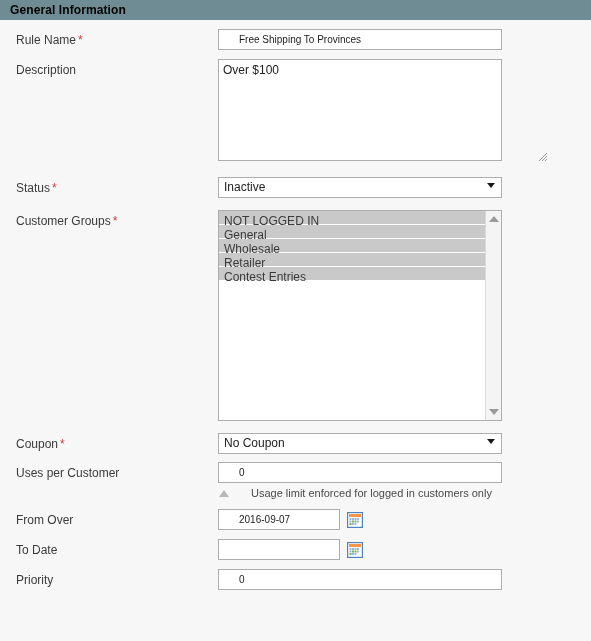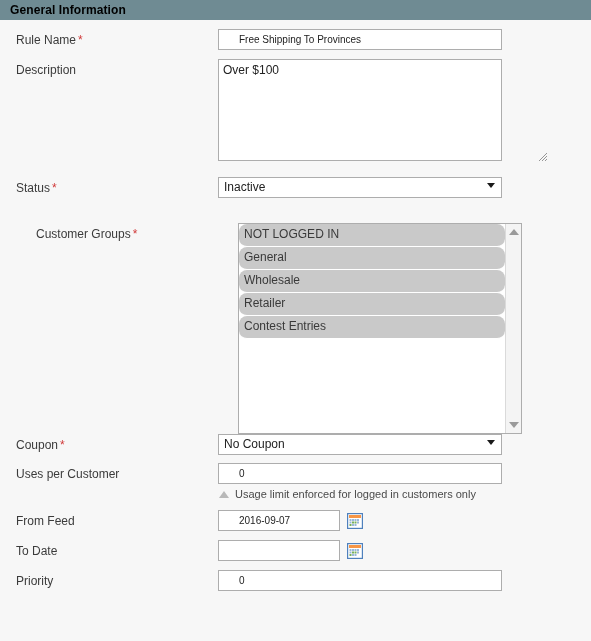--- a/index.html
+++ b/index.html
@@ -145,29 +145,28 @@
     overflow: hidden;
   }
   .ms-list {
     position: absolute;
     left: 0;
     top: 0;
     right: 16px;
     bottom: 0;
   }
   .ms-option {
-    height: 23px;
+    height: 14px;
     line-height: 21px;
     font-size: 12px;
     color: #3a3a3a;
     padding-left: 5px;
     box-sizing: border-box;
     border-bottom: 1px solid #ffffff;
     white-space: nowrap;
-    border-radius: 8px;
   }
   .ms-option.selected {
     background: #c9c9c9;
   }
   .ms-scrollbar {
     position: absolute;
     right: 0;
     top: 0;
     bottom: 0;
     width: 16px;
@@ -193,20 +192,21 @@
   }
 
   
   .note {
     display: flex;
     align-items: center;
     font-size: 11px;
     color: #4a4a4a;
     padding-top: 4px;
     padding-left: 1px;
+    gap: 16px;
   }
   .note-icon {
     width: 0;
     height: 0;
     border-left: 5px solid transparent;
     border-right: 5px solid transparent;
     border-bottom: 7px solid #b8b8b8;
     margin-right: 6px;
   }
 
@@ -219,22 +219,22 @@
     width: 16px;
     height: 16px;
     margin-left: 7px;
     display: block;
   }
 
   
   .gap-rule   { margin-top: 0px; }
   .gap-desc   { margin-top: 9px; }
   .gap-status { margin-top: 13px; }
-  .gap-groups { margin-top: 25px; padding-left: 20px; }
-  .gap-coupon { margin-top: 0; }
+  .gap-groups { margin-top: 12px; }
+  .gap-coupon { margin-top: 12px; }
   .gap-uses   { margin-top: 8px; }
   .gap-from   { margin-top: 10px; }
   .gap-to     { margin-top: 9px; }
   .gap-prio   { margin-top: 9px; }
   .gap-rss    { margin-top: 9px; }
 </style>
 </head>
 <body>
 
 <div class="section-header">General Information</div>
@@ -317,21 +317,21 @@
       <input class="text-input" type="text" value="0" style="">
       <div class="note">
         <span class="note-icon"></span>
         <span>Usage limit enforced for logged in customers only</span>
       </div>
     </div>
   </div>
 
   <div class="row gap-from">
     <div class="label-cell">
-      <span>From Feed</span>
+      <span>From Over</span>
     </div>
     <div class="field-cell date-row">
       <input class="text-input short" type="text" value="2016-09-07" style="">
       <svg class="cal-icon" viewBox="0 0 16 16">
         <rect x="0.5" y="0.5" width="15" height="15" fill="#ffffff" stroke="#4f81bd" stroke-width="1.4"></rect>
         <rect x="2" y="2" width="12" height="3" fill="#f79646"></rect>
         <rect x="2" y="5.5" width="12" height="8.5" fill="#ffffff"></rect>
         <g fill="#9ab8d8">
           <rect x="2.5" y="6" width="2" height="2"></rect>
           <rect x="5" y="6" width="2" height="2"></rect>

